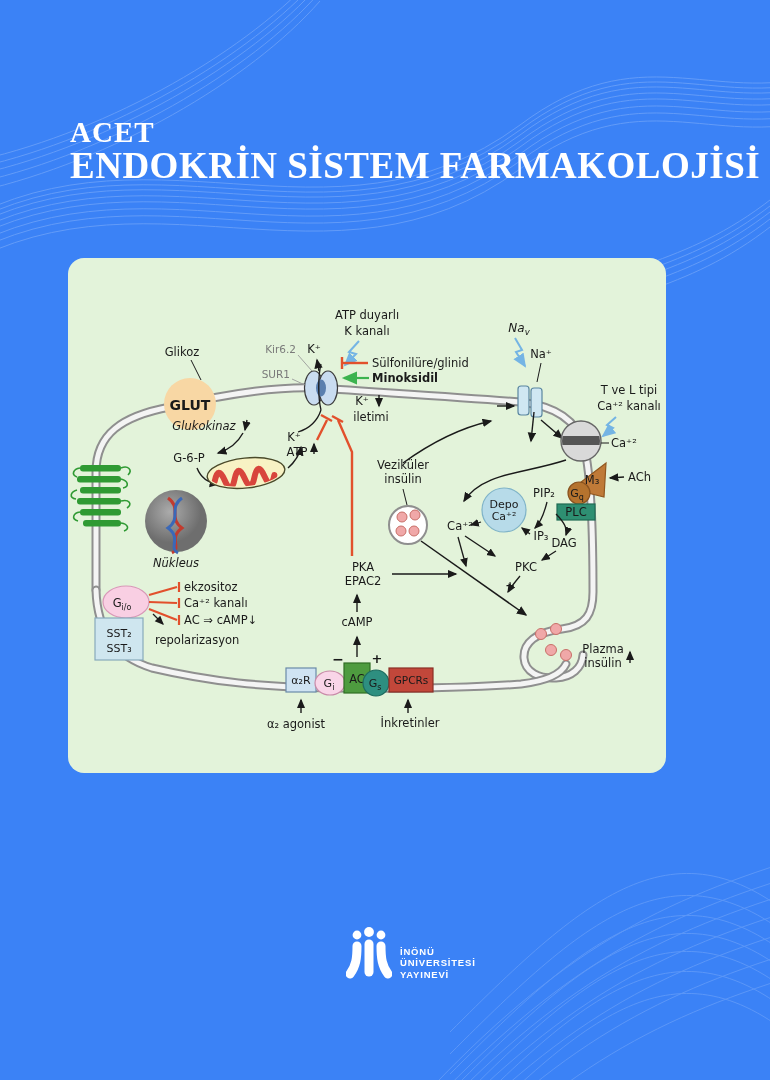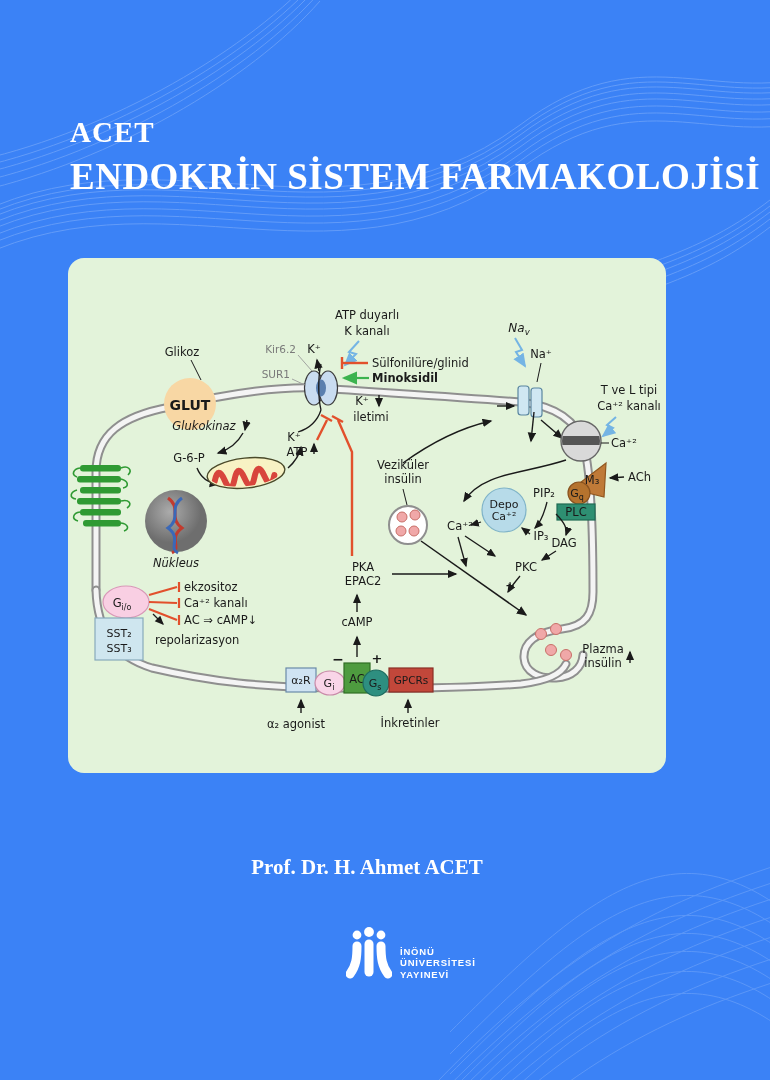--- a/index.html
+++ b/index.html
@@ -2,21 +2,21 @@
 <html><head>
 <meta charset="utf-8">
 <style>
   html,body{margin:0;padding:0;}
   .page{position:relative;width:770px;height:1080px;background:#3b82f6;overflow:hidden;
         font-family:"Liberation Sans",sans-serif;}
   .waves{position:absolute;left:0;top:0;width:770px;height:1080px;pointer-events:none;}
   .titleblock{position:absolute;left:70px;top:118px;color:#fff;
               font-family:"Liberation Serif",serif;font-weight:bold;}
   .series{font-size:29px;letter-spacing:1px;line-height:1;}
-  .booktitle{font-size:37px;letter-spacing:.5px;line-height:1;margin-top:11px;white-space:nowrap;}
+  .booktitle{font-size:37px;letter-spacing:.5px;line-height:1;white-space:nowrap;}
   .card{position:absolute;left:68px;top:258px;width:598px;height:515px;background:#e3f3da;
         border-radius:16px;}
   .diagram{position:absolute;left:0;top:0;width:598px;height:515px;}
   .authors{position:absolute;left:68px;top:855px;width:598px;text-align:center;color:#fff;
            font-family:"Liberation Serif",serif;font-weight:bold;font-size:21px;line-height:25px;}
   .authors div{margin-bottom:3px;}
   .pub{position:absolute;left:346px;top:922px;display:flex;align-items:flex-end;color:#fff;}
   .publines{margin-left:8px;font-size:9.5px;font-weight:bold;letter-spacing:.8px;line-height:11.5px;
             font-family:"Liberation Sans",sans-serif;}
   svg text{font-family:"DejaVu Sans",sans-serif;fill:#1a1a1a;}
@@ -319,21 +319,20 @@
       <circle cx="551" cy="650" r="5.5"></circle>
           <circle cx="566" cy="655" r="5.5"></circle>
     </g>
     <text class="t" x="603" y="653" text-anchor="middle">Plazma</text>
     <text class="t" x="603" y="667" text-anchor="middle">insülin</text>
     <line x1="630" y1="663" x2="630" y2="652" stroke="#1a1a1a" stroke-width="1.4" marker-end="url(#ab)"></line>
   </svg>
   </div>
 
   <div class="authors">
-    <div>Prof. Dr. H. Ahmet ACET</div>
   </div>
 
   <div class="pub">
     <svg width="46" height="58" viewBox="0 0 46 58">
       <g fill="#ffffff">
         <circle cx="11" cy="13" r="4.4"></circle>
           <circle cx="23" cy="10" r="4.9"></circle>
           <circle cx="35" cy="13" r="4.4"></circle>
       </g>
       <g stroke="#ffffff" stroke-width="9" stroke-linecap="round" fill="none">

